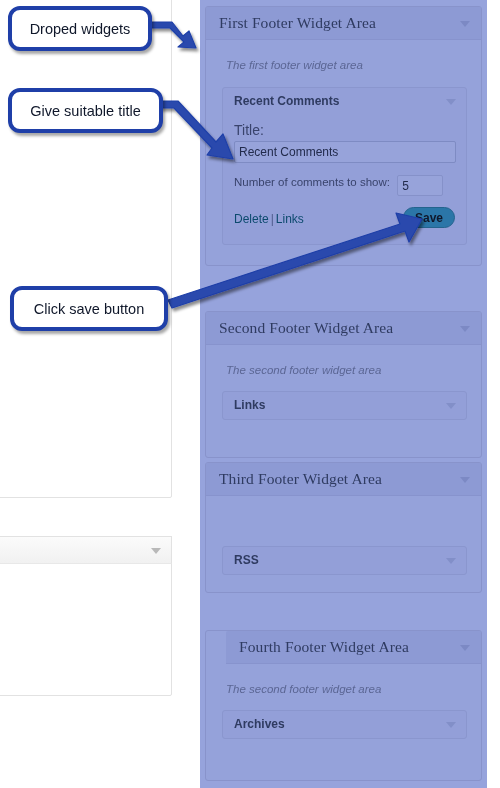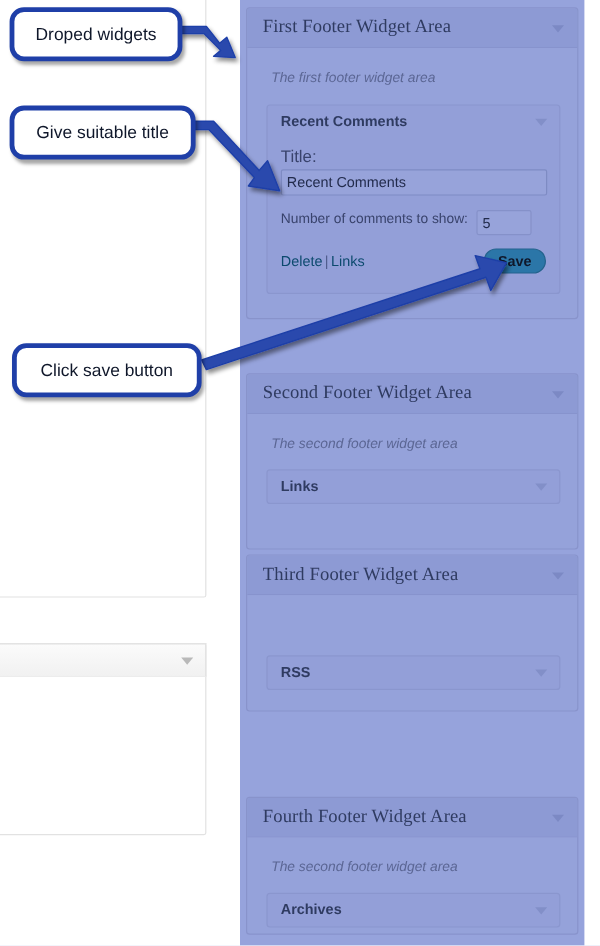--- a/index.html
+++ b/index.html
@@ -307,21 +307,21 @@
       <div class="wa-toggle"></div>
     </div>
     <div class="widget-item" style="top:83px;">
       <div class="wi-bar">
         <div class="wi-name">RSS</div>
         <div class="wi-caret"></div>
       </div>
     </div>
   </div>
 
-  <div class="widget-area" style="top:664px;height:115px;">
+  <div class="widget-area" style="top:630px;height:151px;padding-left:20px;">
     <div class="wa-header">
       <div class="wa-title">Fourth Footer Widget Area</div>
       <div class="wa-toggle"></div>
     </div>
     <div class="wa-desc" style="top:52px;">The second footer widget area</div>
     <div class="widget-item" style="top:79px;">
       <div class="wi-bar">
         <div class="wi-name">Archives</div>
         <div class="wi-caret"></div>
       </div>

